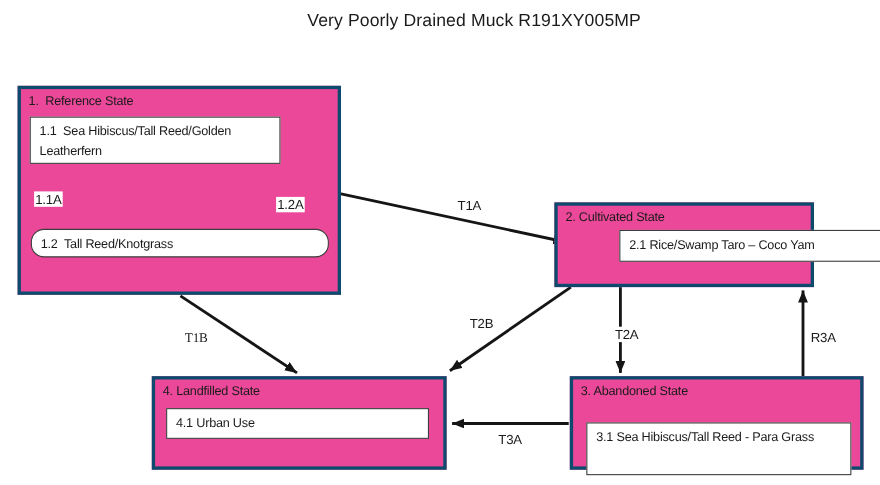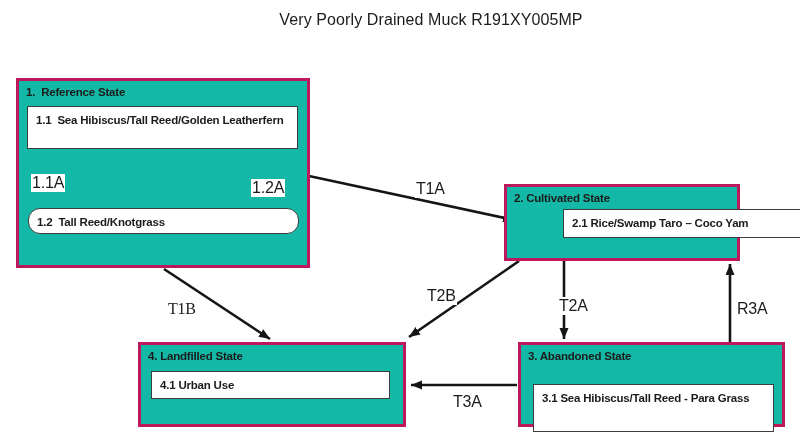--- a/index.html
+++ b/index.html
@@ -18,48 +18,47 @@
     transform: translateX(31px);
     white-space: pre;
   }
 
   svg.arrows-layer { position: absolute; left: 0; top: 0; width: 800px; height: 441px; }
   svg.arrows-layer line { stroke: #151515; }
   .t-line { stroke-width: 2.6; }
   .p-line { stroke-width: 1.5; }
 
   .state-box {
-    position: absolute; background: #14b8a6;
-    border: 3px solid #be185d;
-    font-weight: bold;
+    position: absolute; background: #ec4899;
+    border: 3px solid #0c4a6e;
   }
   .state-label {
     position: absolute; top: 5px; left: 7px;
     font-size: 11.5px; letter-spacing: -0.2px; white-space: pre;
   }
   .community-box {
     position: absolute; background: #ffffff;
     border: 1.5px solid #3d3d3d;
     font-size: 11.5px; letter-spacing: -0.2px;
     line-height: 18px; padding: 4px 8px;
     white-space: pre-wrap;
   }
   .arrow-label {
-    position: absolute; font-size: 16px; letter-spacing: -0.2px;
+    position: absolute; font-size: 12px; letter-spacing: -0.2px;
     background: #ffffff; padding: 0 1px;
   }
 
   
   .box-reference  { left: 16px;  top: 78px;  width: 294px; height: 190px; }
   .box-cultivated { left: 504px; top: 184px; width: 236px; height: 77px; }
   .box-abandoned  { left: 518px; top: 342px; width: 267px; height: 85px; }
   .box-landfilled { left: 138px; top: 342px; width: 268px; height: 85px; }
 
   
-  .community-1-1 { left: 8px;  top: 25px;  width: 271px; height: 43px; }
+  .community-1-1 { left: 8px;  top: 25px;  width: 228px; height: 43px; }
   .community-1-2 { left: 9px;  top: 127px; width: 271px; height: 26px; border-radius: 12px; }
   .community-2-1 { left: 12px; top: 22px;  width: 241px; height: 29px; margin-left: 44px; }
   .community-3-1 { left: 12px; top: 23px;  width: 241px; height: 48px; margin-top: 16px; }
   .community-4-1 { left: 10px; top: 26px;  width: 239px; height: 28px; }
 
   
   .label-p11a { left: 31px;  top: 174px; }
   .label-p12a { left: 251px; top: 179px; }
   .label-t1a  { left: 415px; top: 180px; }
   .label-t1b  { left: 167px; top: 300px; font-family: Liberation Serif, serif; }

